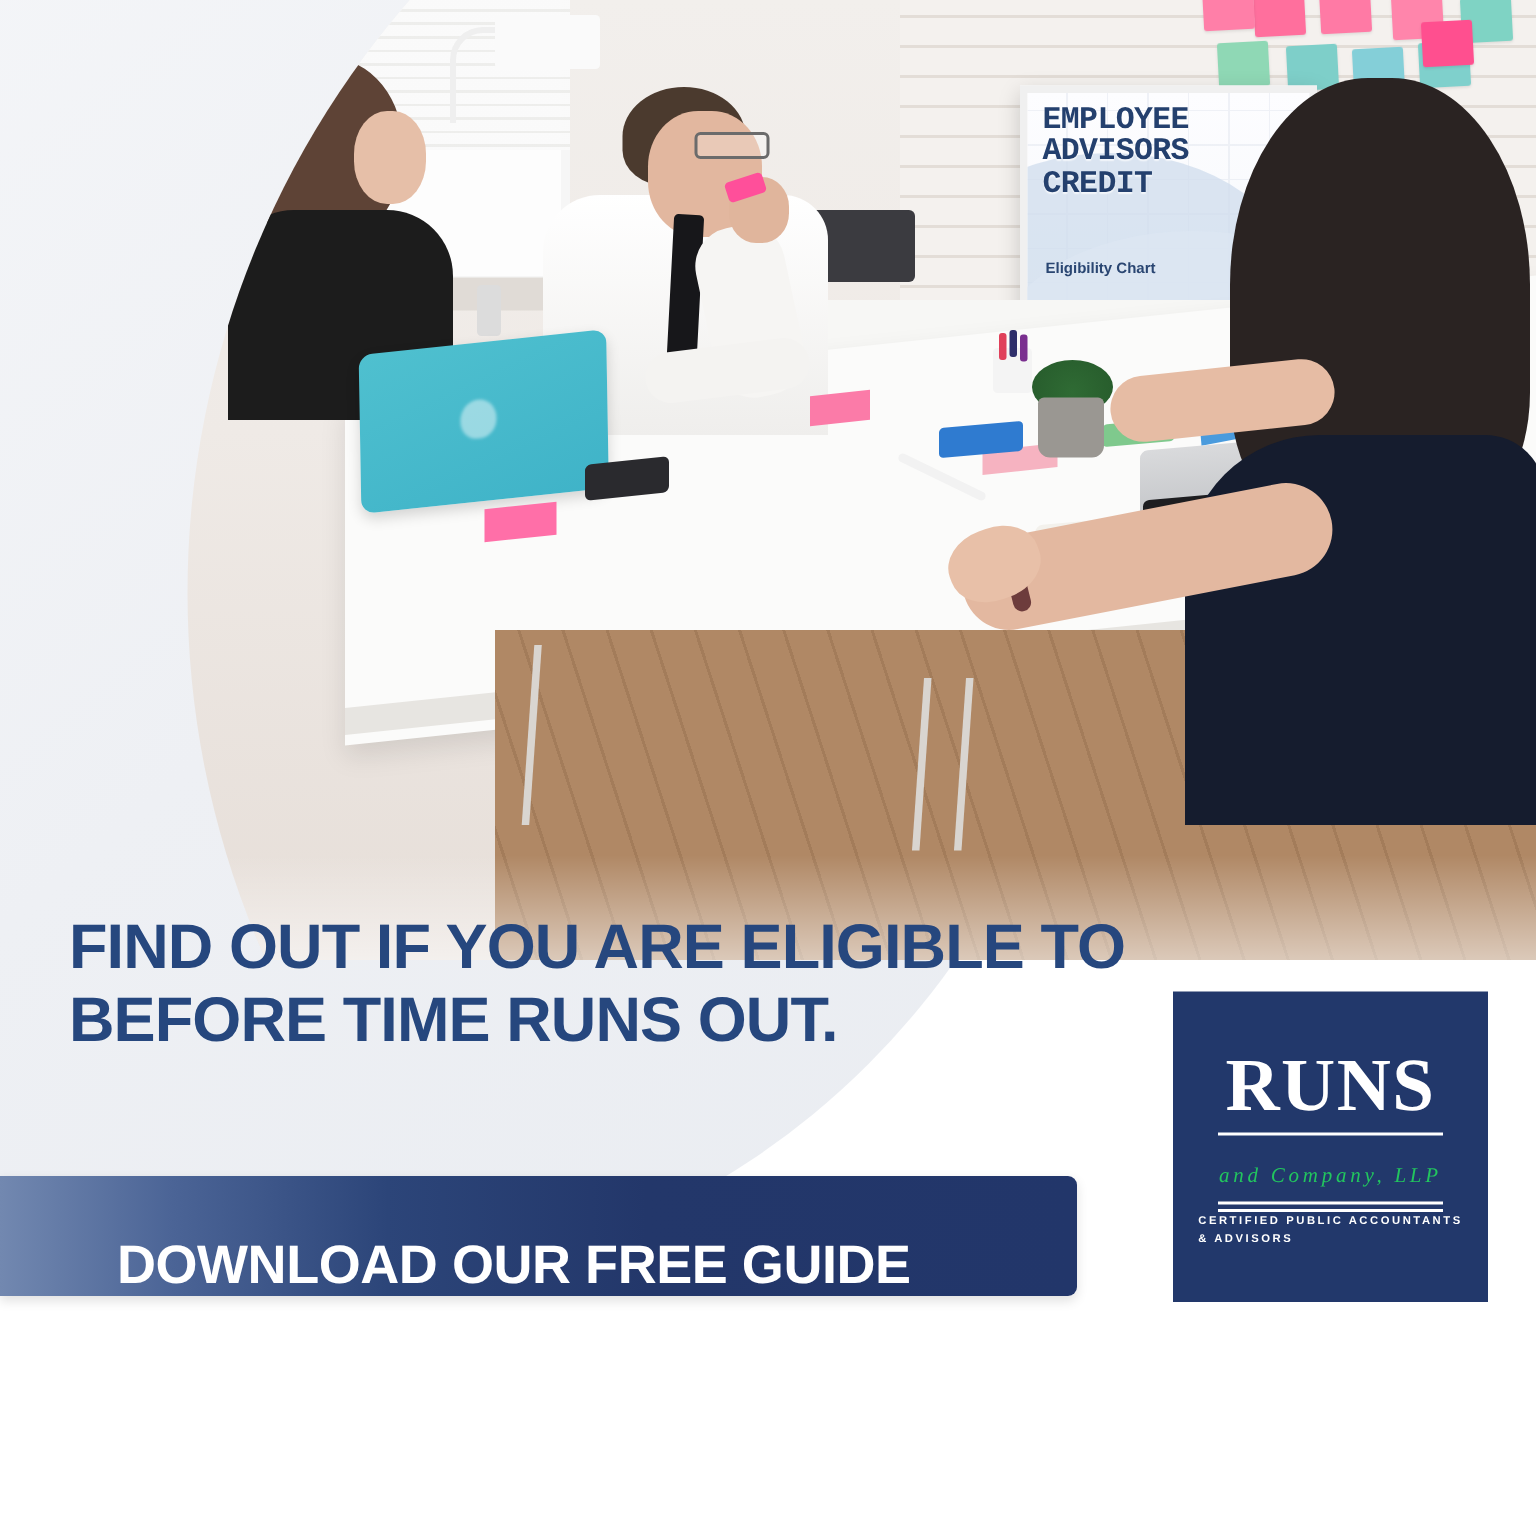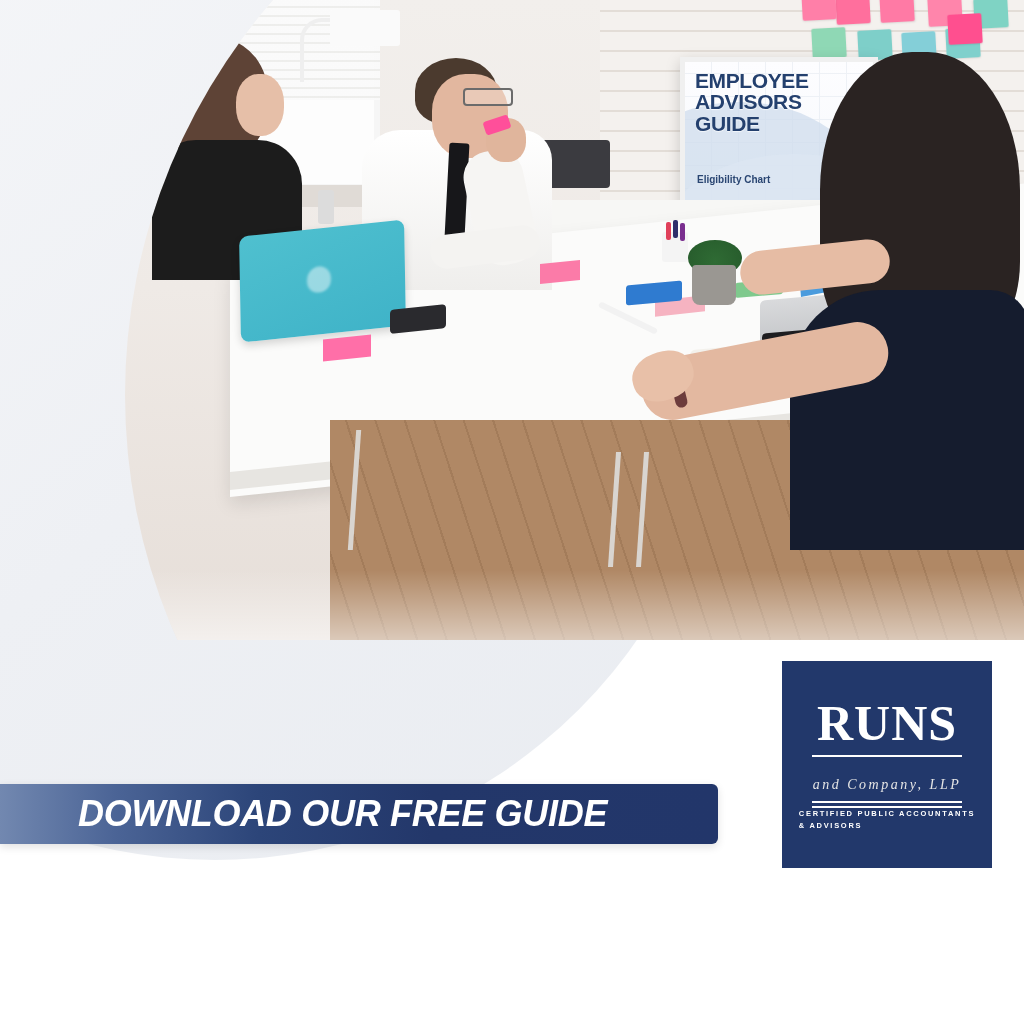--- a/index.html
+++ b/index.html
@@ -38,21 +38,21 @@
   .board-bg{position:absolute;inset:0;background:linear-gradient(180deg,#fdfdff 0%,#f4f7fb 100%);}
   .board-swoosh{position:absolute;left:-70px;top:40px;width:250px;height:180px;border-radius:50%;
      background:#cfdcec;opacity:.75;}
   .board-swoosh2{position:absolute;left:-20px;top:92px;width:260px;height:160px;border-radius:50%;
      background:#dce6f2;opacity:.8;}
   .board-grid{position:absolute;inset:0;opacity:.30;
      background:repeating-linear-gradient(90deg,transparent 0 26px,#cfd8e4 26px 27px),
                 repeating-linear-gradient(0deg,transparent 0 22px,#cfd8e4 22px 23px);}
   .board-txt{position:absolute;left:10px;top:8px;right:6px;color:#24406e;
      font-weight:bold;line-height:1.02;font-size:21px;letter-spacing:-.4px;
-     text-shadow:0 1px 1px rgba(255,255,255,.7);}
+     text-shadow:0 1px 1px rgba(255,255,255,.7);font-family:Liberation Mono, monospace;}
   .board-sub{position:absolute;left:12px;top:112px;color:#2a4672;font-weight:bold;font-size:10px;}
   .board-stand{position:absolute;left:748px;top:229px;width:56px;height:14px;background:#e9e9e9;}
   .board-foot{position:absolute;left:722px;top:240px;width:108px;height:12px;border-radius:50%;background:#ebebeb;}
 
   
   .table-top{position:absolute;left:230px;top:225px;width:800px;height:230px;background:#fbfbfa;
      transform:skewY(-6deg);box-shadow:0 8px 18px rgba(0,0,0,.10);}
   .table-edge{position:absolute;left:230px;top:430px;width:800px;height:18px;background:#e7e5e1;transform:skewY(-6deg);}
   .table-far{position:absolute;left:430px;top:200px;width:600px;height:70px;background:#f7f7f5;}
   .leg{position:absolute;width:5px;background:#d9d5d0;transform:skewX(-4deg);}
@@ -119,32 +119,32 @@
   .photo-fade{position:absolute;left:0;bottom:0;width:100%;height:70px;
      background:linear-gradient(180deg,rgba(255,255,255,0),rgba(255,255,255,.55));}
 
   
   .headline{position:absolute;left:46px;top:607px;width:720px;color:#26477e;
      font-weight:bold;font-size:42px;line-height:1.16;letter-spacing:-.6px;
      font-family:"Liberation Sans",sans-serif;}
   .headline div{white-space:nowrap;}
 
   
-  .cta{position:absolute;left:0;top:784px;width:718px;height:60px;border-radius:0 6px 6px 0;
+  .cta{position:absolute;left:0;top:784px;width:718px;height:80px;border-radius:0 6px 6px 0;
      background:linear-gradient(90deg,#7288b0 0%,#4b6496 16%,#2c4579 36%,#23376a 60%,#22366a 100%);
-     display:flex;align-items:center;box-shadow:0 3px 8px rgba(0,0,0,.12);font-style:italic;}
+     display:flex;align-items:flex-end;box-shadow:0 3px 8px rgba(0,0,0,.12);}
   .cta-label{color:#ffffff;font-weight:bold;font-size:36px;letter-spacing:-.3px;margin-left:78px;}
 
   
   .logo{position:absolute;left:782px;top:661px;width:210px;height:207px;background:#22386b;
      display:flex;flex-direction:column;align-items:center;justify-content:center;}
   .logo-word{color:#fff;font-family:"Liberation Serif",serif;font-weight:bold;font-size:50px;
      letter-spacing:1px;line-height:1;}
   .rule1{width:150px;height:2px;background:#fff;margin-top:7px;}
-  .logo-sub{color:#e5e5e5;font-family:"Liberation Serif",serif;font-style:italic;font-size:14px;
+  .logo-sub{color:#22c55e;font-family:"Liberation Serif",serif;font-style:italic;font-size:14px;
      letter-spacing:2.5px;margin-top:20px;}
   .rule2{width:150px;height:2px;background:#fff;margin-top:8px;}
   .rule3{width:150px;height:2px;background:#fff;margin-top:3px;}
   .logo-tag{color:#fff;font-size:7.5px;font-weight:bold;letter-spacing:1.7px;
      line-height:1.5;}
 </style>
 </head>
 <body>
 
 <div id="ad">
@@ -172,21 +172,21 @@
       <div class="note" style="left:802px;top:-10px;background:#ff7fa8;"></div>
 
       <div class="board">
         <div class="board-bg"></div>
         <div class="board-grid"></div>
         <div class="board-swoosh"></div>
         <div class="board-swoosh2"></div>
         <div class="board-txt">
           <div>EMPLOYEE</div>
           <div>ADVISORS</div>
-          <div>GUIDE</div>
+          <div>CREDIT</div>
         </div>
         <div class="board-sub">Eligibility Chart</div>
       </div>
       <div class="board-stand"></div>
       <div class="board-foot"></div>
 
       <div class="table-far"></div>
       <div class="table-top"></div>
       <div class="table-edge"></div>
       <div class="floor"></div>
@@ -244,20 +244,22 @@
       <div class="w2-arm"></div>
       <div class="w2-band"></div>
       <div class="w2-hand"></div>
       <div class="w2-pen"></div>
 
       <div class="photo-fade"></div>
     </div>
   </div>
 
   <div class="headline">
+    <div>FIND OUT IF YOU ARE ELIGIBLE TO</div>
+    <div>BEFORE TIME RUNS OUT.</div>
   </div>
 
   <div class="cta">
     <span class="cta-label">DOWNLOAD OUR FREE GUIDE</span>
   </div>
 
   <div class="logo">
     <div class="logo-word">RUNS</div>
     <div class="rule1"></div>
     <div class="logo-sub">and Company, LLP</div>

